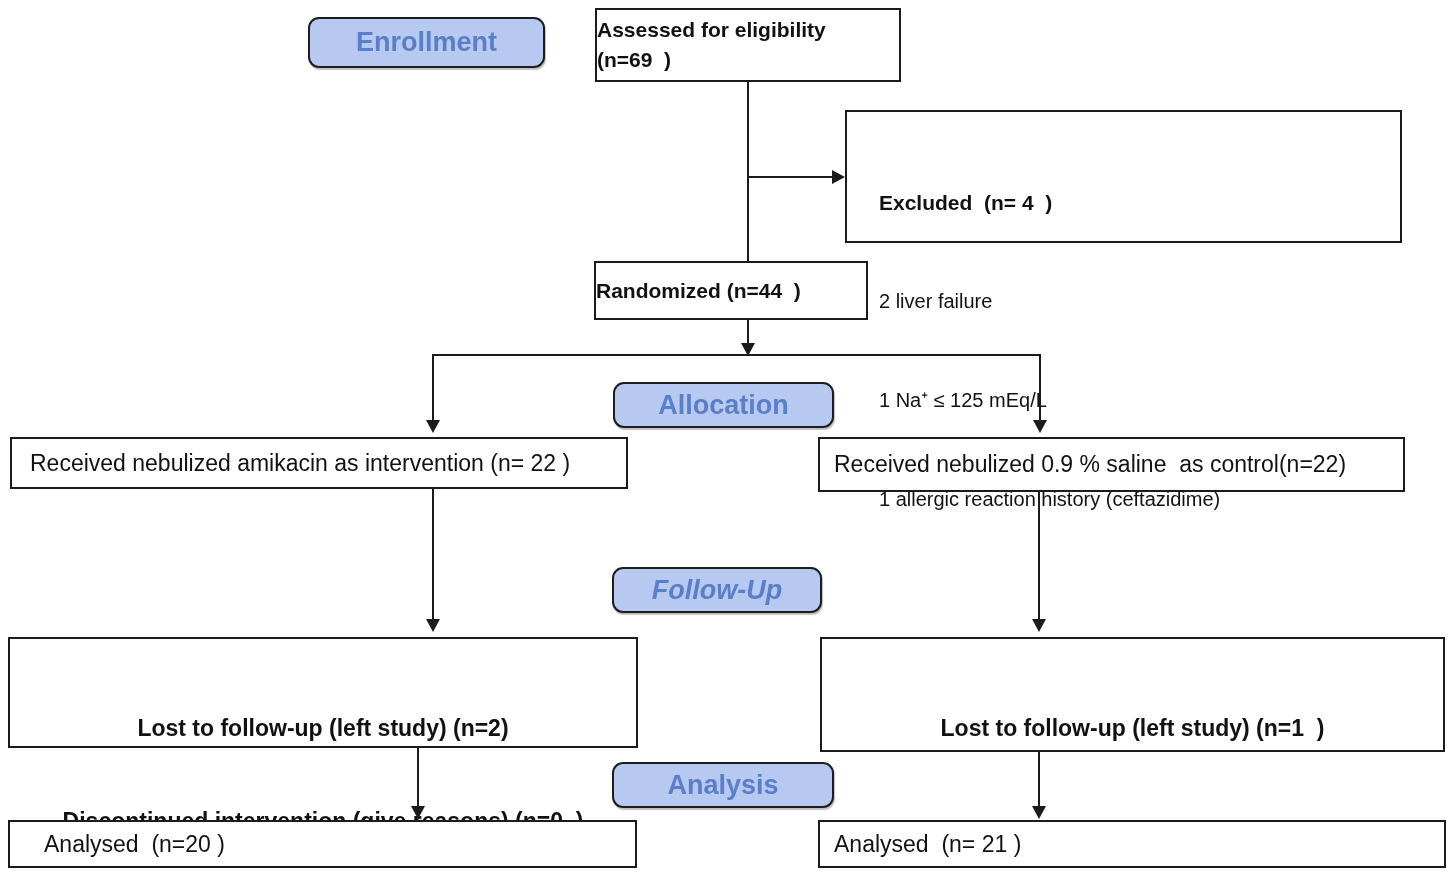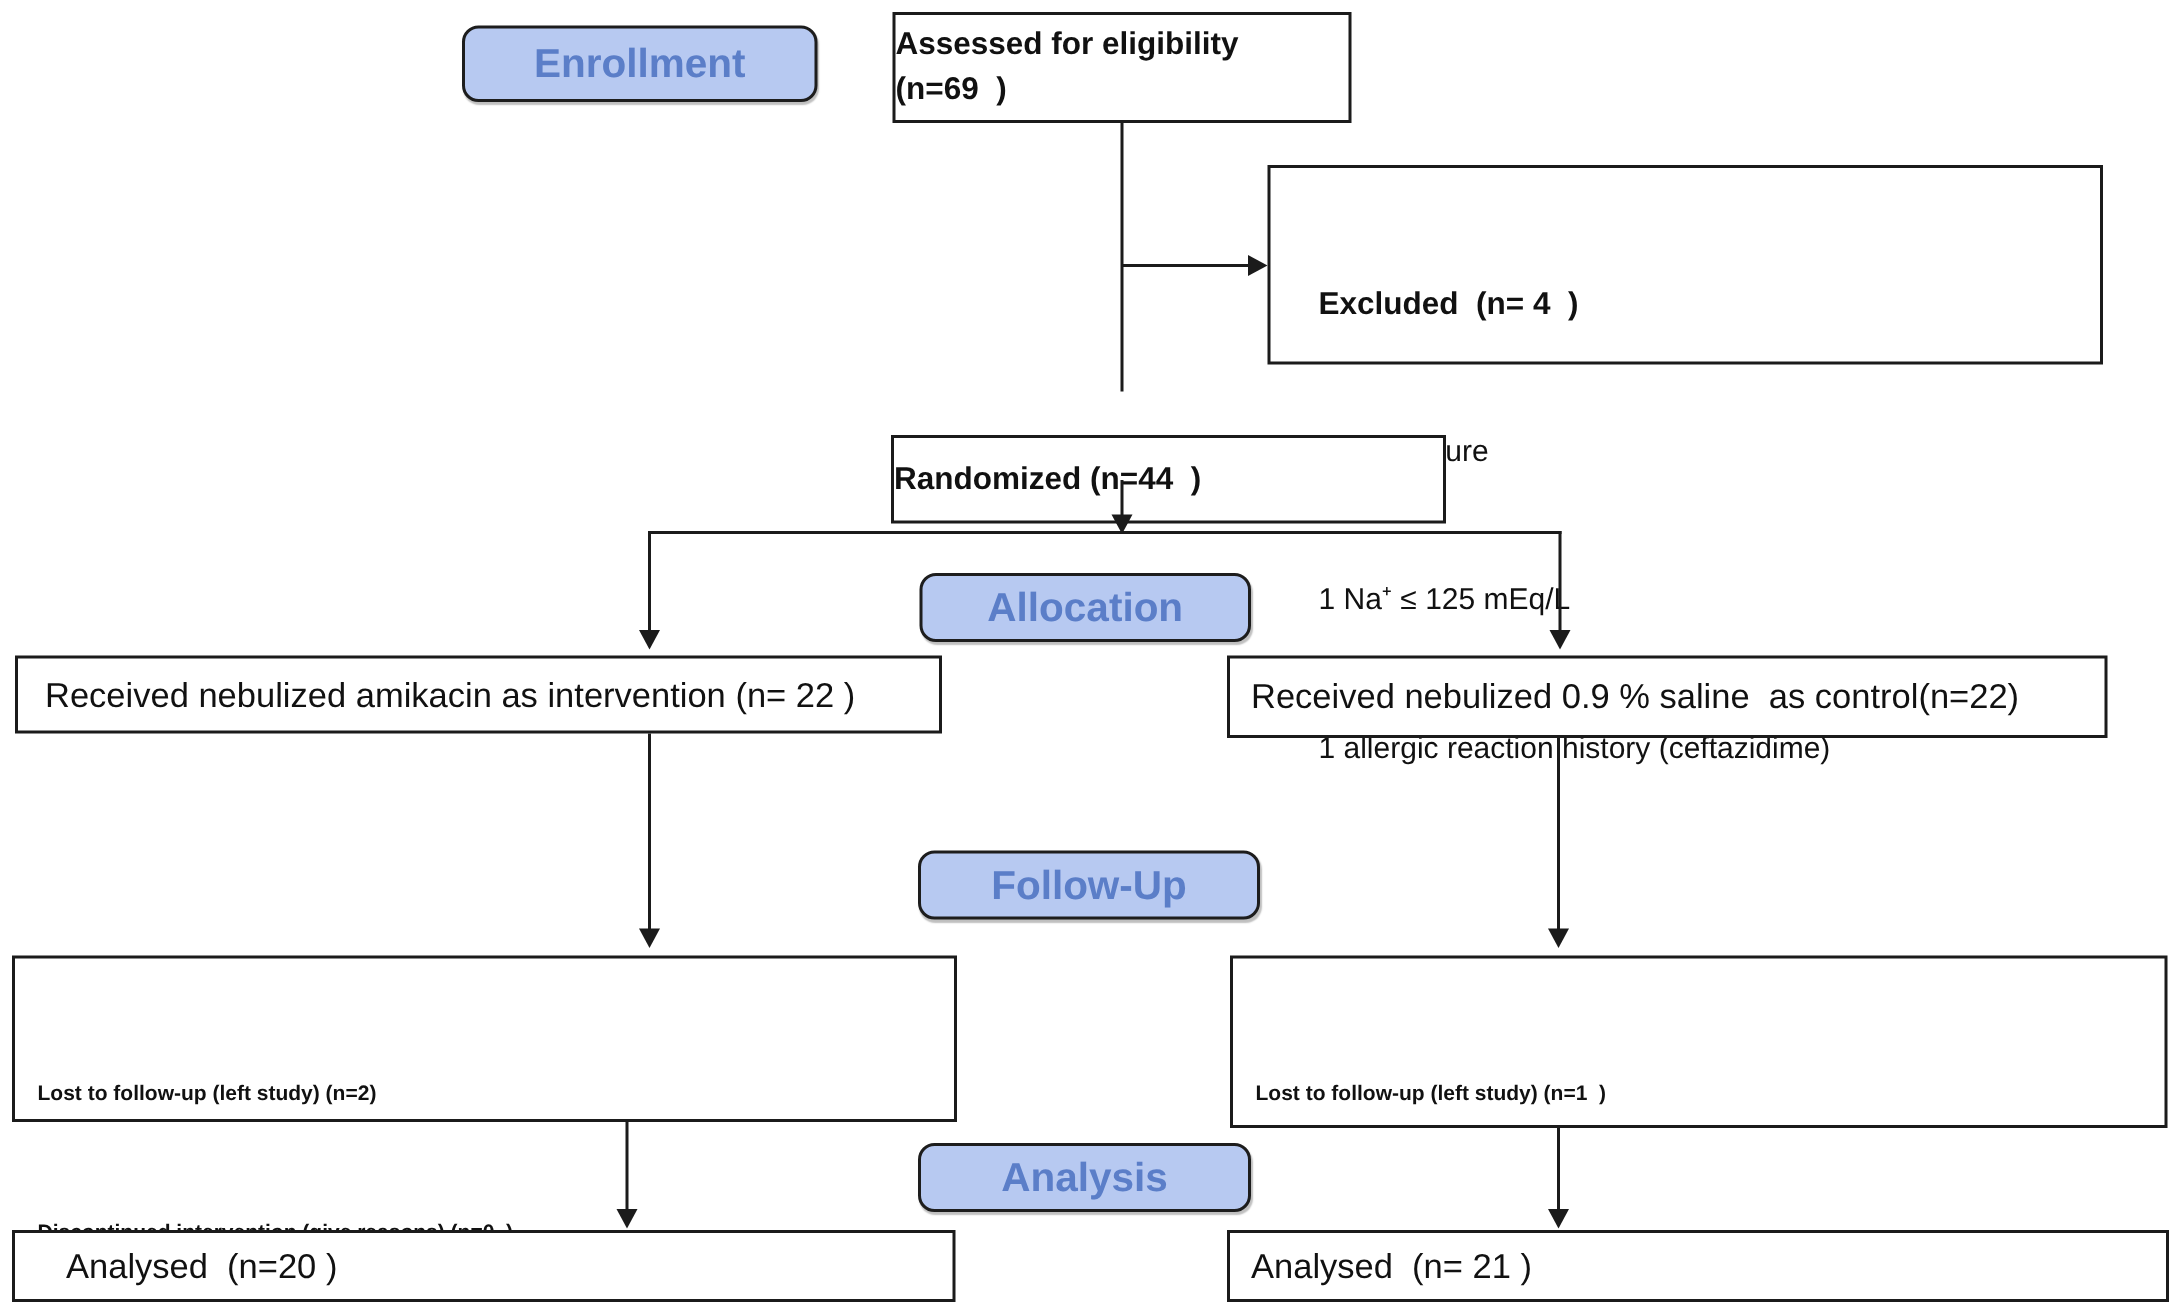--- a/index.html
+++ b/index.html
@@ -54,49 +54,49 @@
   .center2{
     display:flex;flex-direction:column;align-items:flex-start;justify-content:center;
     text-align:center;font-weight:bold;font-size:21px;line-height:30px;
   }
   .vcenter{
     display:flex;align-items:center;
     font-weight:normal;font-size:23px;
   }
   .excluded-box{font-size:20px;line-height:33px;padding:8px 12px;}
   .excluded-box .title{font-weight:bold;font-size:21px;}
-  .followup-box{font-weight:bold;font-size:14px;line-height:31px;padding:12px 15px;}
+  .followup-box{font-weight:bold;font-size:23px;line-height:31px;padding:12px 15px;text-align:center;}
   .followup-box.gap .line2{margin-top:24px;}
 </style>
 </head>
 <body>
 
 <div class="canvas">
 
   <div class="badge" style="left:308px;top:17px;width:237px;height:51px;">Enrollment</div>
 
   <div class="badge" style="left:613px;top:382px;width:221px;height:46px;">Allocation</div>
 
-  <div class="badge" style="left:612px;top:567px;width:228px;height:46px;">Follow-Up</div>
+  <div class="badge" style="left:612px;top:567px;width:210px;height:46px;font-style:italic;">Follow-Up</div>
 
   <div class="badge" style="left:612px;top:762px;width:222px;height:46px;">Analysis</div>
 
   <div class="box center2" style="left:595px;top:8px;width:306px;height:74px;">
     <span>Assessed for eligibility</span>
     <span>(n=69  )</span>
   </div>
 
   <div class="box excluded-box" style="left:845px;top:110px;width:557px;height:133px;padding-left:32px;">
     <div class="title">Excluded  (n= 4  )</div>
     <div>2 liver failure</div>
     <div>1 Na⁺ ≤ 125 mEq/L</div>
     <div>1 allergic reaction history (ceftazidime)</div>
   </div>
 
-  <div class="box center2" style="left:594px;top:261px;width:370px;height:59px;margin-top:29px;">Randomized (n=44  )</div>
+  <div class="box center2" style="left:594px;top:261px;width:274px;height:59px;">Randomized (n=44  )</div>
 
   <div class="box vcenter" style="left:10px;top:437px;width:618px;height:52px;padding-left:18px;">Received nebulized amikacin as intervention (n= 22 )</div>
 
   <div class="box vcenter" style="left:818px;top:437px;width:587px;height:55px;padding-left:14px;">Received nebulized 0.9 % saline  as control(n=22)</div>
 
   <div class="box followup-box" style="left:8px;top:637px;width:630px;height:111px;">
     <div>Lost to follow-up (left study) (n=2)</div>
     <div class="line2">Discontinued intervention (give reasons) (n=0  )</div>
   </div>
 

